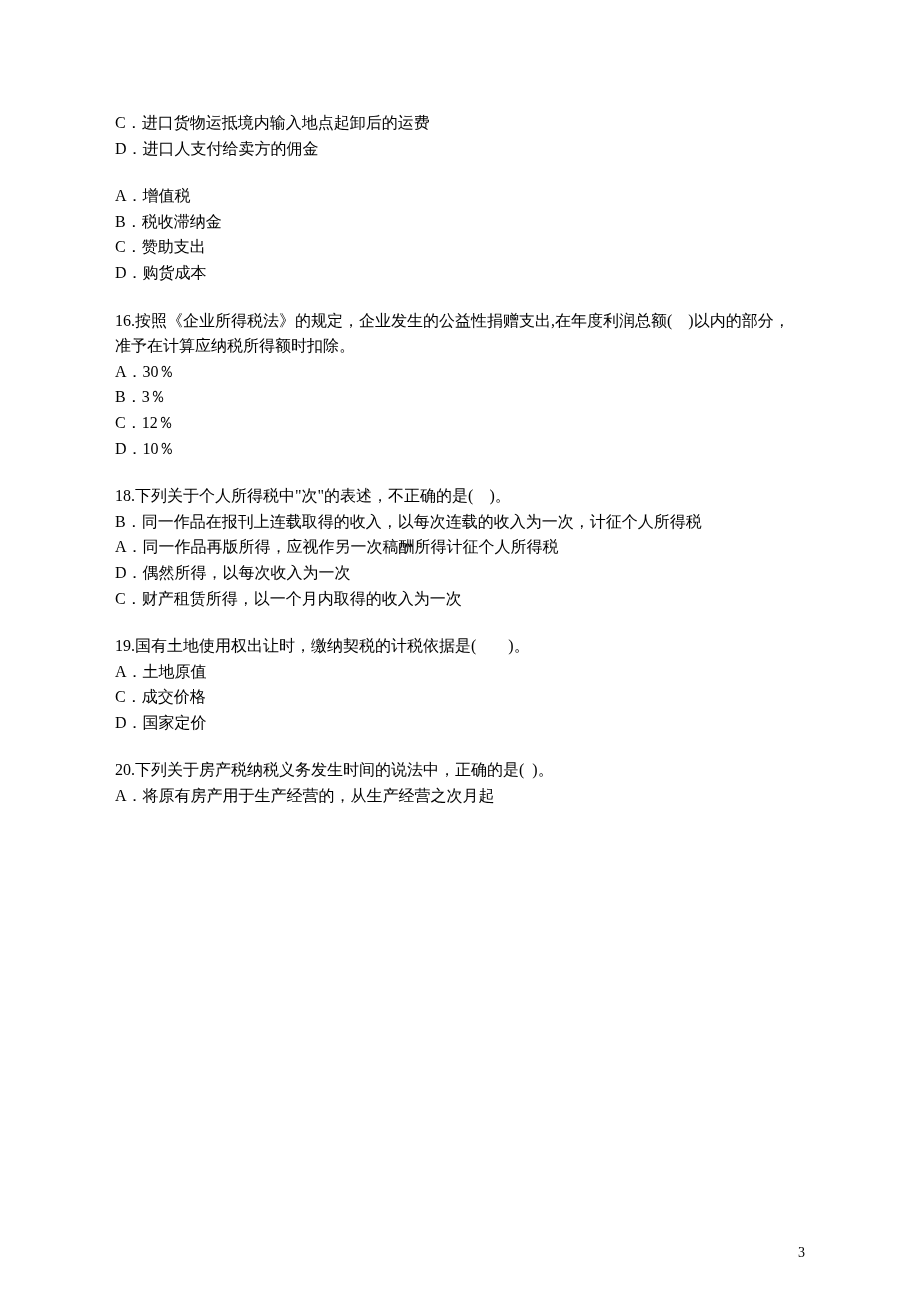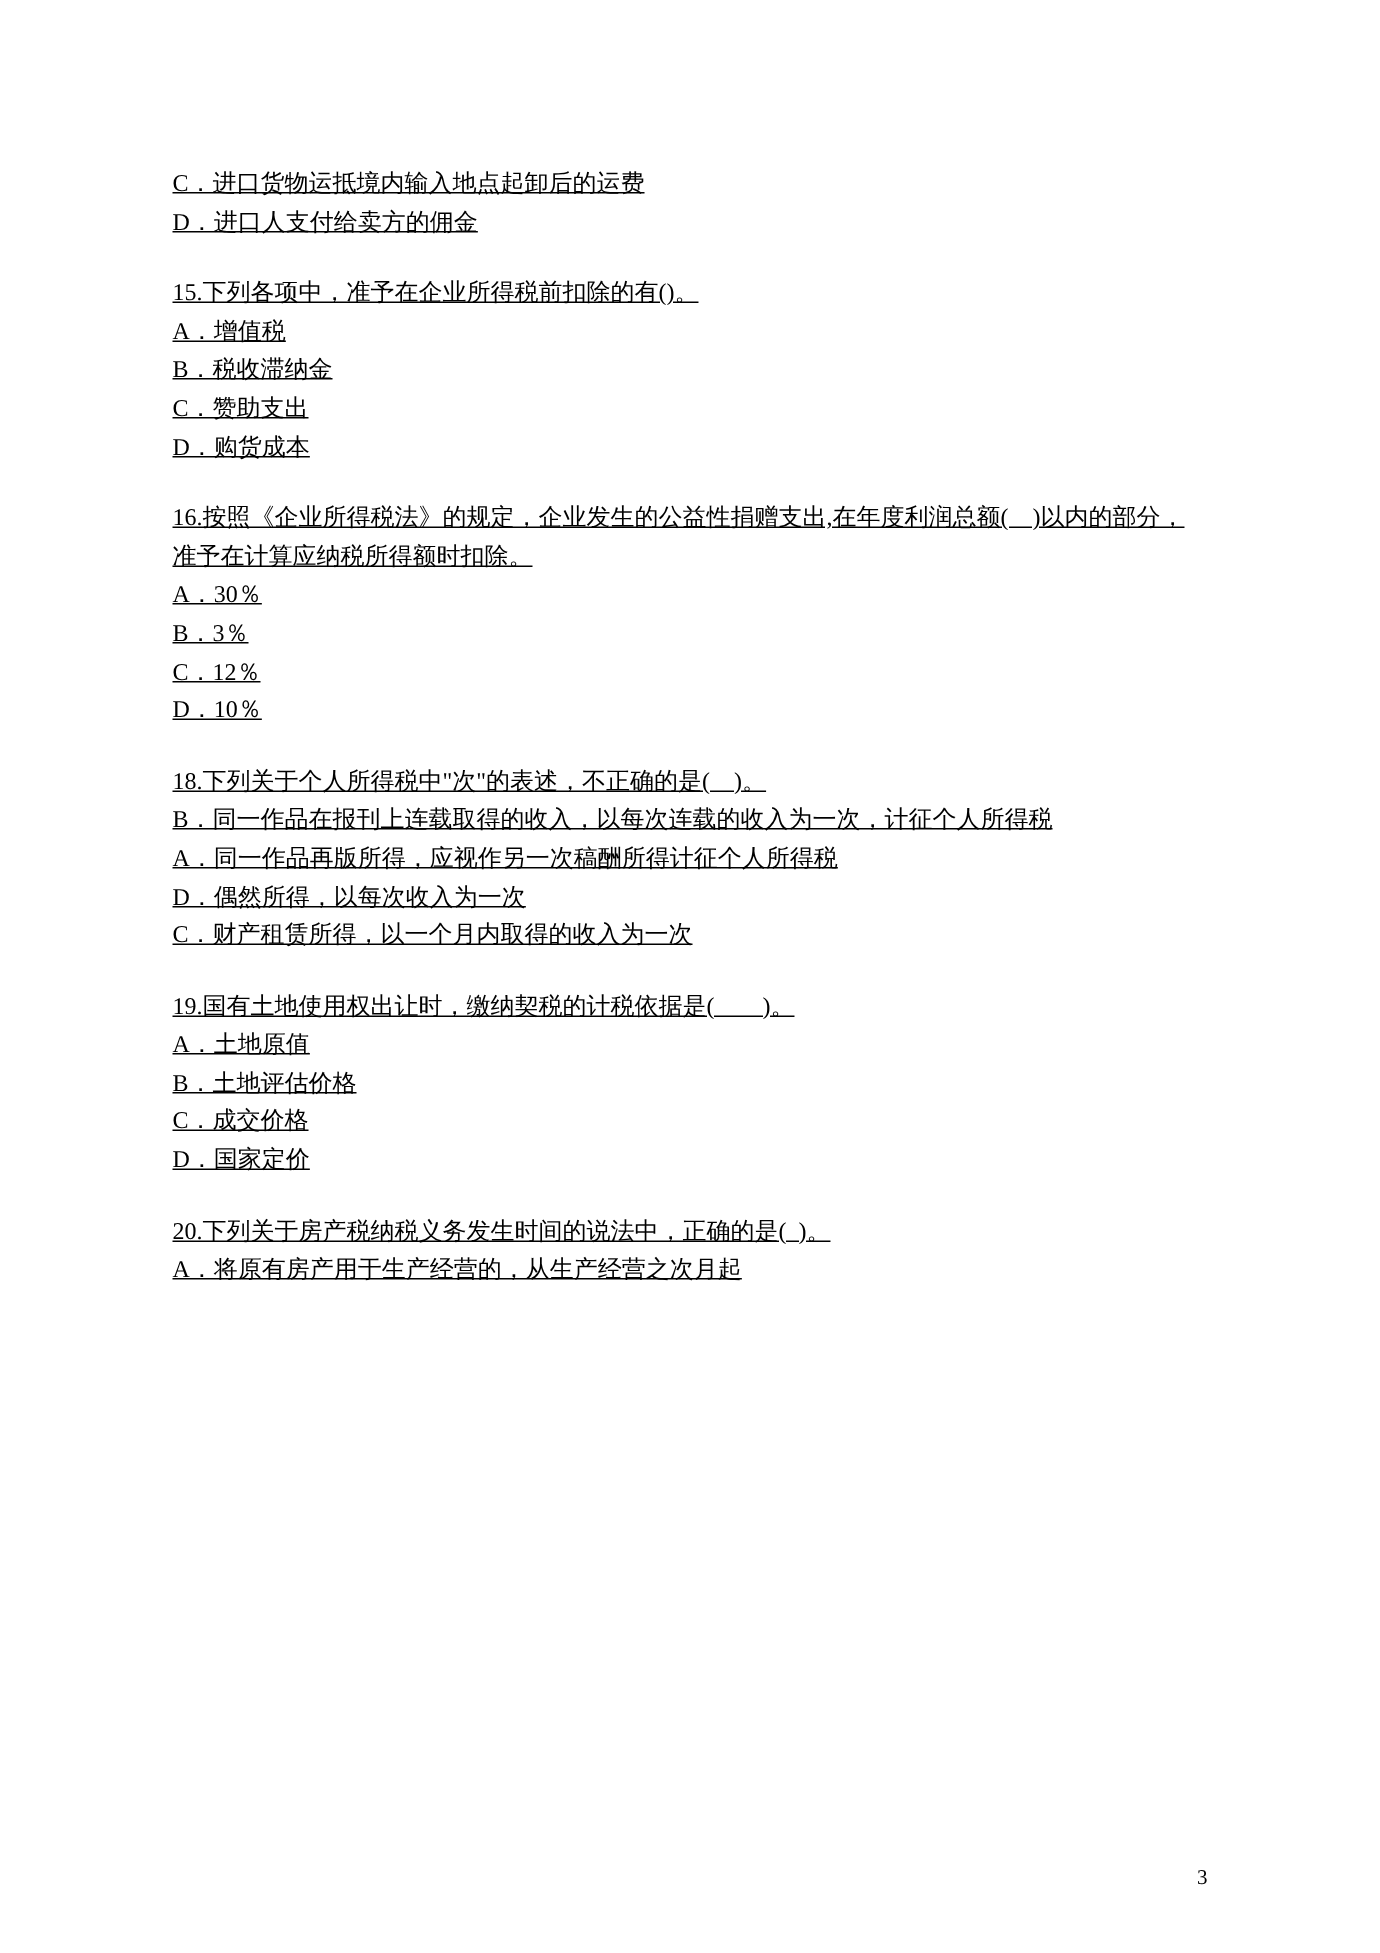--- a/index.html
+++ b/index.html
@@ -13,21 +13,20 @@
   }
   .page {
     width: 920px;
     min-height: 1302px;
     padding: 110px 115px 40px 115px;
     box-sizing: border-box;
     position: relative;
   }
   .question-block {
     margin-bottom: 22px;
-    text-decoration: underline;
   }
   .option-line, .question-line {
     white-space: pre-wrap;
   }
   .page-number {
     position: absolute;
     bottom: 38px;
     right: 115px;
     font-size: 14px;
   }
@@ -37,21 +36,20 @@
 
 <div class="page">
 
   <div class="question-block">
     <div class="option-line">C．进口货物运抵境内输入地点起卸后的运费</div>
     <div class="option-line">D．进口人支付给卖方的佣金</div>
   </div>
 
 
   <div class="question-block">
-    <div class="question-line">15.下列各项中，准予在企业所得税前扣除的有()。</div>
     <div class="option-line">A．增值税</div>
     <div class="option-line">B．税收滞纳金</div>
     <div class="option-line">C．赞助支出</div>
     <div class="option-line">D．购货成本</div>
   </div>
 
   <div class="question-block">
     <div class="question-line">16.按照《企业所得税法》的规定，企业发生的公益性捐赠支出,在年度利润总额(　)以内的部分，准予在计算应纳税所得额时扣除。</div>
     <div class="option-line">A．30％</div>
     <div class="option-line">B．3％</div>
@@ -64,21 +62,20 @@
     <div class="question-line">18.下列关于个人所得税中"次"的表述，不正确的是(　)。</div>
     <div class="option-line">B．同一作品在报刊上连载取得的收入，以每次连载的收入为一次，计征个人所得税</div>
     <div class="option-line">A．同一作品再版所得，应视作另一次稿酬所得计征个人所得税</div>
     <div class="option-line">D．偶然所得，以每次收入为一次</div>
     <div class="option-line">C．财产租赁所得，以一个月内取得的收入为一次</div>
   </div>
 
   <div class="question-block">
     <div class="question-line">19.国有土地使用权出让时，缴纳契税的计税依据是(　　)。</div>
     <div class="option-line">A．土地原值</div>
-    <div class="option-line">B．土地评估价格</div>
     <div class="option-line">C．成交价格</div>
     <div class="option-line">D．国家定价</div>
   </div>
 
   <div class="question-block">
     <div class="question-line">20.下列关于房产税纳税义务发生时间的说法中，正确的是(  )。</div>
     <div class="option-line">A．将原有房产用于生产经营的，从生产经营之次月起</div>
   </div>
 
   <div class="page-number">3</div>

